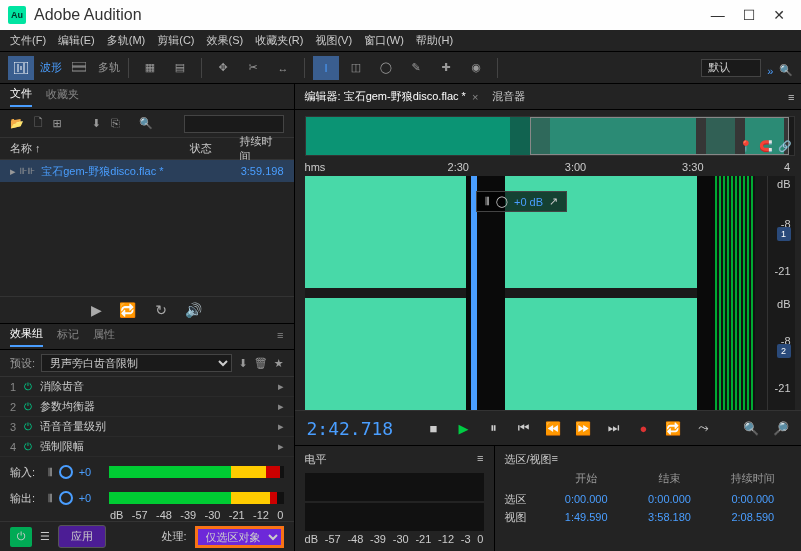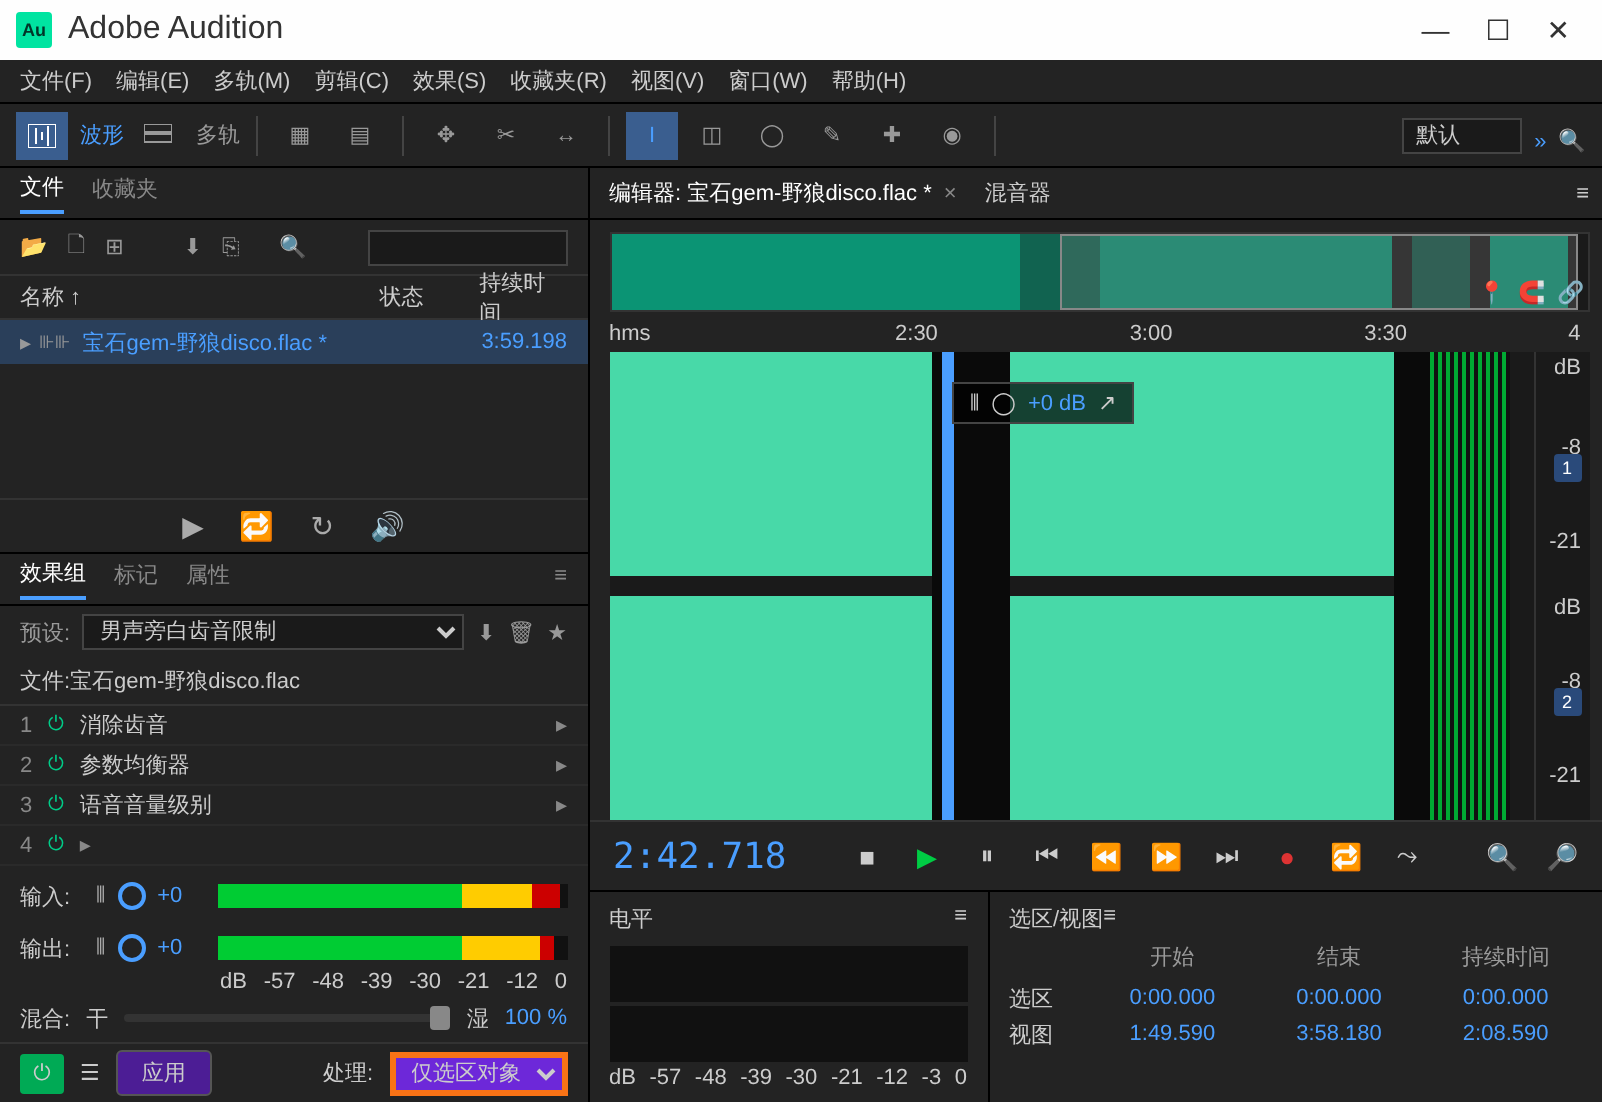--- a/index.html
+++ b/index.html
@@ -217,21 +217,20 @@
         <span>属性</span>
         <span class="menu-icon">≡</span>
       </div>
       <div class="preset-row">
         <span class="lbl">预设:</span>
         <select><option>男声旁白齿音限制</option></select>
         <span class="ico">⬇</span>
         <span class="ico">🗑</span>
         <span class="ico">★</span>
       </div>
-      <div class="file-lbl">文件:宝石gem-野狼disco.flac</div>
       <div class="fx-list">
         <div class="fx-row">
             <span class="num">1</span>
             <span class="pwr">⏻</span>
             <span class="nm">消除齿音</span>
             <span class="arr">▸</span>
           </div>
         <div class="fx-row">
             <span class="num">2</span>
             <span class="pwr">⏻</span>
@@ -240,20 +239,21 @@
           </div>
         <div class="fx-row">
             <span class="num">3</span>
             <span class="pwr">⏻</span>
             <span class="nm">语音音量级别</span>
             <span class="arr">▸</span>
           </div>
         <div class="fx-row">
             <span class="num">4</span>
             <span class="pwr">⏻</span>
+            <span class="nm">强制限幅</span>
             <span class="arr">▸</span>
           </div>
       </div>
       <div class="io-row">
         <span class="lbl">输入:</span>
           <span class="meter-ico">⫴</span>
         <div class="knob"></div>
         <span class="val">+0</span>
         <div class="meter">
             <div class="g" style="width:70%"></div>
@@ -274,29 +274,20 @@
       </div>
       <div class="scale-row">
         <span>dB</span>
           <span>-57</span>
           <span>-48</span>
           <span>-39</span>
           <span>-30</span>
           <span>-21</span>
           <span>-12</span>
           <span>0</span>
-      </div>
-      <div class="mix-row">
-        <span>混合:</span>
-        <span>干</span>
-        <div class="slider">
-            <div class="thumb"></div>
-          </div>
-        <span>湿</span>
-        <span class="pct">100 %</span>
       </div>
       <div class="bottom-row">
         <div class="pwr">⏻</div>
         <span>☰</span>
         <span class="apply">应用</span>
         <span style="margin-left:auto">处理:</span>
         <select><option>仅选区对象</option></select>
       </div>
     </div>
   </div>

